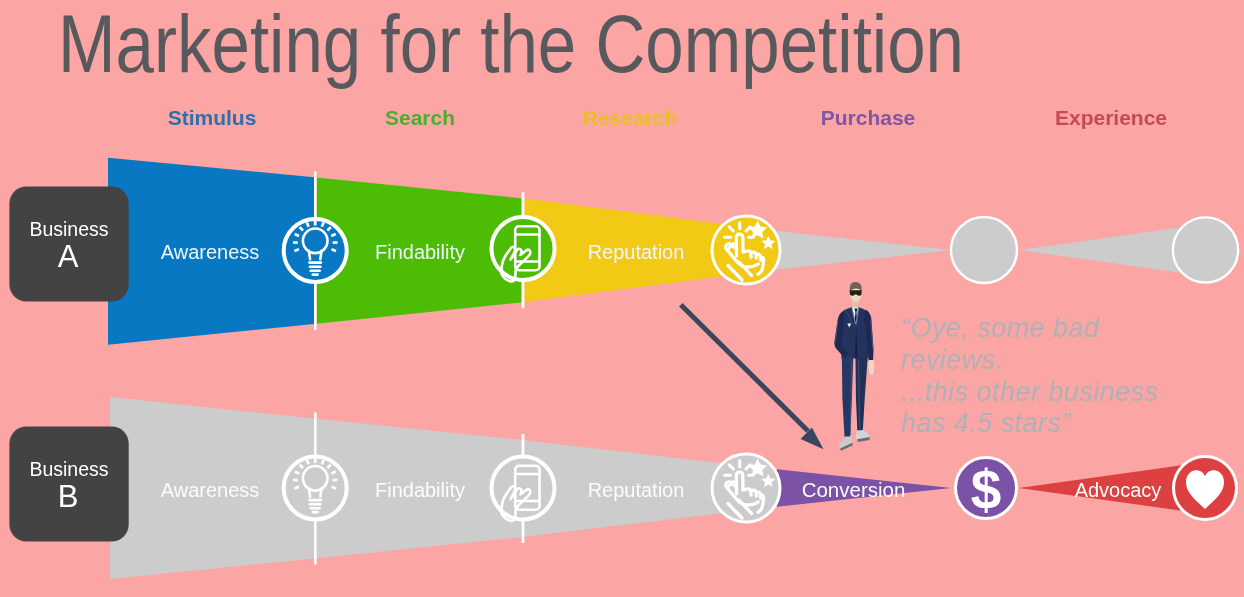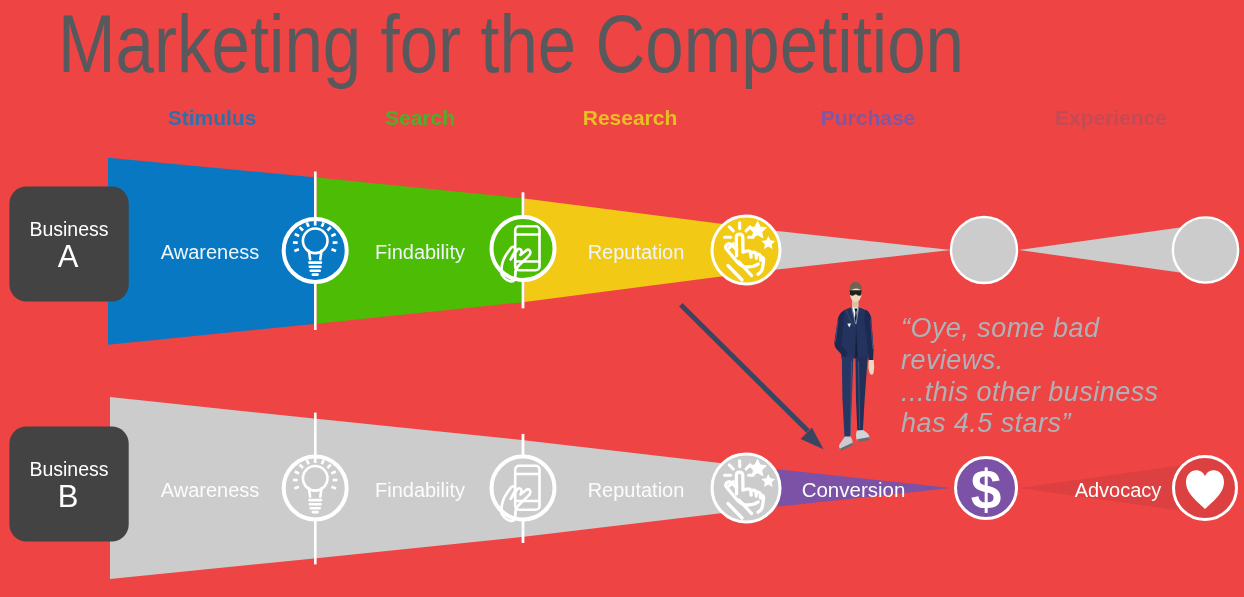--- a/index.html
+++ b/index.html
@@ -1,16 +1,16 @@
 <!DOCTYPE html>
 <html><head>
 <meta charset="utf-8">
 <style>
   html,body{margin:0;padding:0;background:#ffffff;}
-  #stage{position:relative;width:1244px;height:597px;background:#ef4444;overflow:hidden;
+  #stage{position:relative;width:1244px;height:597px;background:#fca5a5;overflow:hidden;
          font-family:"Liberation Sans",sans-serif;}
   svg{display:block;}
 </style>
 </head>
 <body>
 <div id="stage">
 <svg width="1244" height="597" viewBox="0 0 1244 597" xmlns="http://www.w3.org/2000/svg">
 
   <text x="58" y="72" font-size="81" fill="#58595c" textLength="906" lengthAdjust="spacingAndGlyphs">Marketing for the Competition</text>
 

